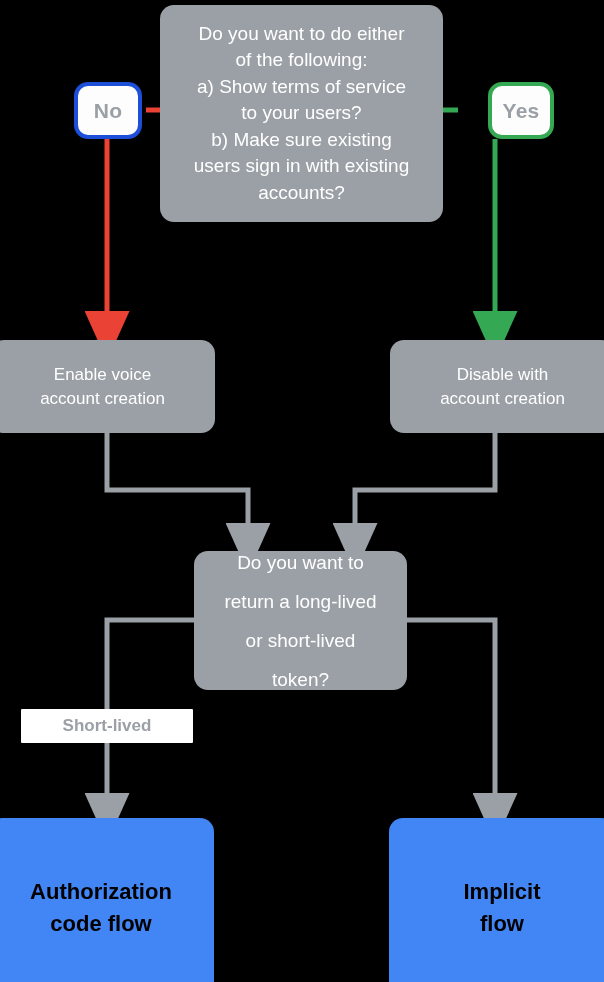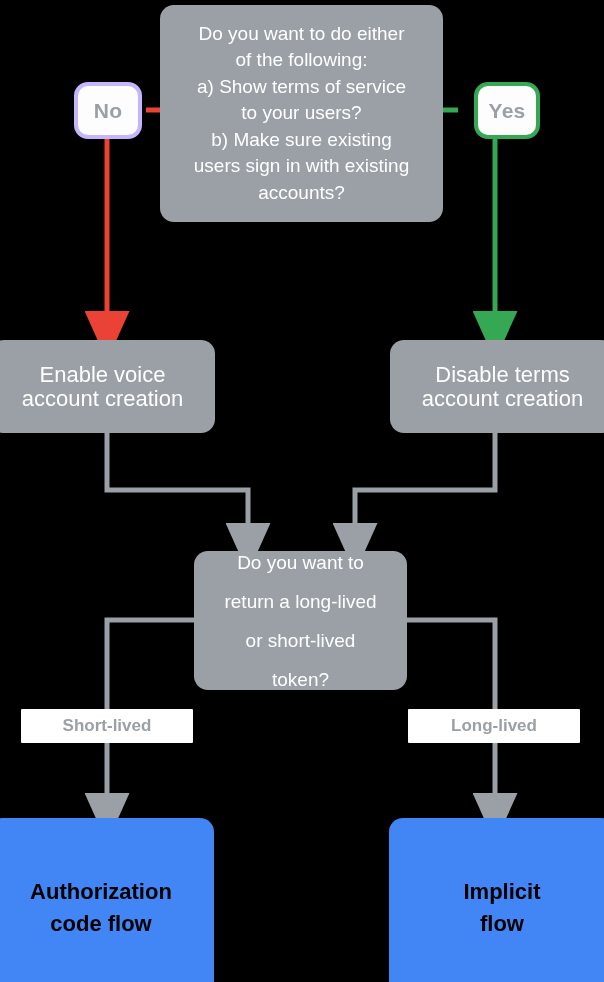--- a/index.html
+++ b/index.html
@@ -67,21 +67,21 @@
     border-radius: 14px;
   }
   #disable-box {
     left: 390px;
     top: 340px;
     width: 225px;
     height: 93px;
     border-radius: 14px;
   }
   #enable-box .txt, #disable-box .txt {
-    font-size: 22px;
+    font-size: 17px;
     line-height: 24px;
   }
 
   
   #decision-token {
     left: 194px;
     top: 551px;
     width: 213px;
     height: 139px;
   }
@@ -99,24 +99,24 @@
     font-size: 21px;
     font-weight: 700;
     color: #9aa0a6;
     letter-spacing: 0.2px;
   }
   #badge-no {
     left: 74px;
     top: 82px;
     width: 68px;
     height: 57px;
-    border: 4px solid #c4b5fd;
+    border: 4px solid #1d4ed8;
   }
   #badge-yes {
-    left: 474px;
+    left: 488px;
     top: 82px;
     width: 66px;
     height: 57px;
     border: 4px solid #34a853;
   }
 
   
   .edge-label {
     position: absolute;
     box-sizing: border-box;
@@ -221,38 +221,35 @@
   <div class="badge" id="badge-yes">
     <span>Yes</span>
   </div>
 
   <div class="node gray-box" id="enable-box">
     <span class="txt">Enable voice
 account creation</span>
   </div>
 
   <div class="node gray-box" id="disable-box">
-    <span class="txt">Disable terms
+    <span class="txt">Disable with
 account creation</span>
   </div>
 
   <div class="node gray-box" id="decision-token">
     <span class="txt">Do you want to
 return a long-lived
 or short-lived
 token?</span>
   </div>
 
   <div class="edge-label" id="label-short">
     <span>Short-lived</span>
   </div>
 
-  <div class="edge-label" id="label-long">
-    <span>Long-lived</span>
-  </div>
 
   <div class="node blue-box" id="auth-box">
     <span class="txt">Authorization
 code flow</span>
   </div>
 
   <div class="node blue-box" id="implicit-box">
     <span class="txt">Implicit
 flow</span>
   </div>

